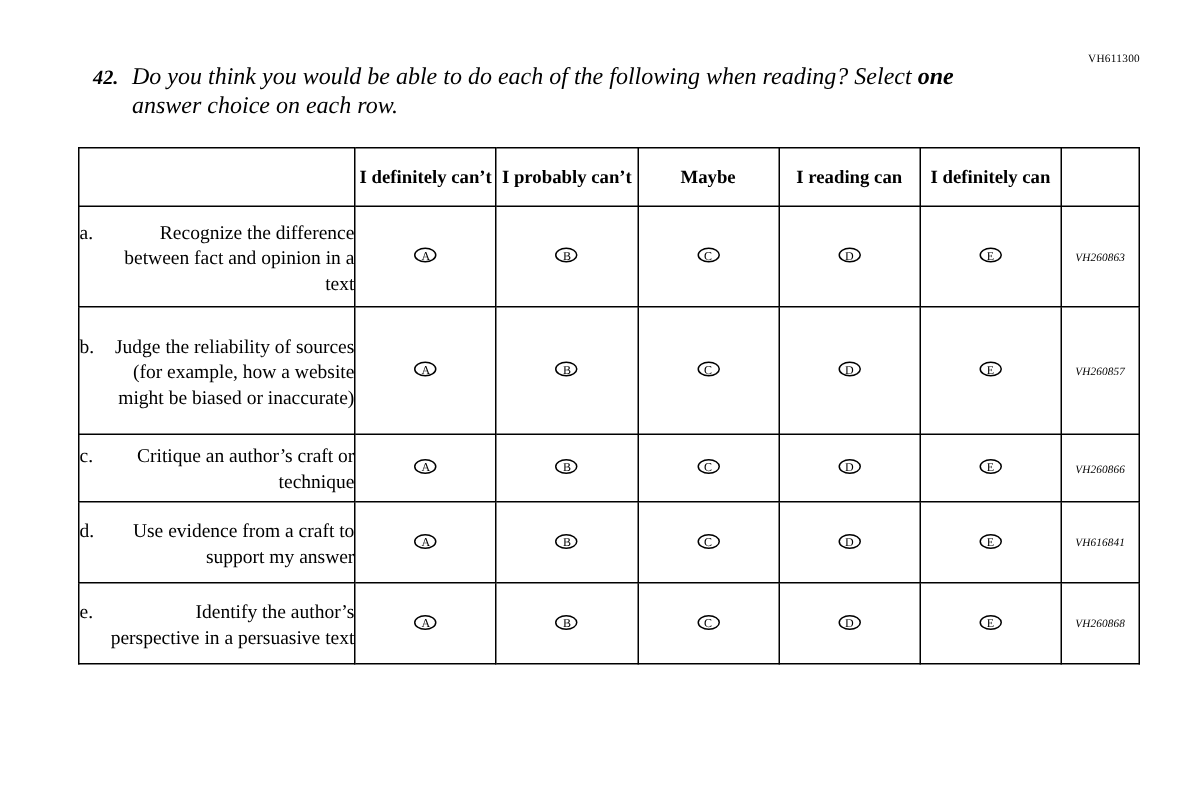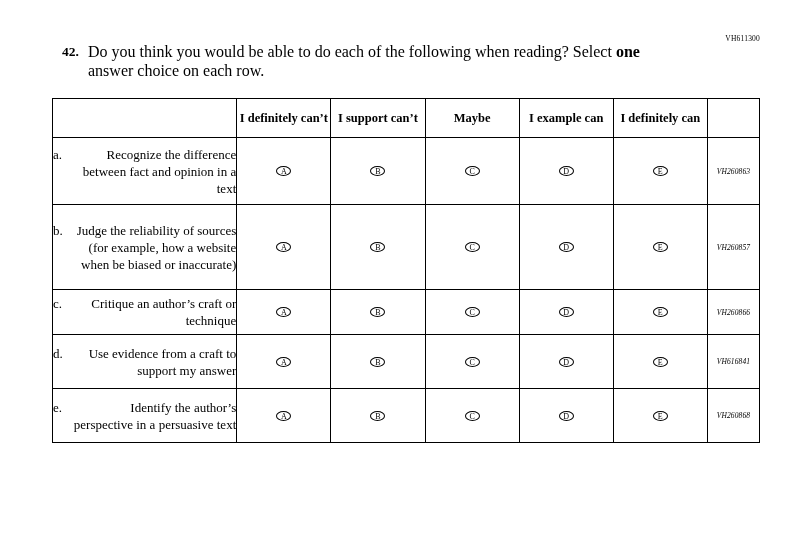--- a/index.html
+++ b/index.html
@@ -31,20 +31,21 @@
     letter-spacing: 0.2px;
     color: #000;
   }
   .question-block {
     position: absolute;
     left: 62px;
     top: 42px;
     width: 620px;
     display: flex;
     align-items: flex-start;
+    font-style: italic;
   }
   .q-number {
     font-weight: bold;
     font-size: 13.5px;
     line-height: 19px;
     width: 26px;
     flex: 0 0 26px;
   }
   .q-text {
     font-size: 16px;
@@ -157,23 +158,23 @@
       <col class="c-opt">
       <col class="c-opt">
       <col class="c-opt">
       <col class="c-opt">
       <col class="c-code">
     </colgroup>
     <thead>
       <tr>
         <th class="blank-left"></th>
         <th>I definitely can’t</th>
-        <th>I support can’t</th>
+        <th>I probably can’t</th>
         <th>Maybe</th>
-        <th>I example can</th>
+        <th>I reading can</th>
         <th>I definitely can</th>
         <th class="blank-right"></th>
       </tr>
     </thead>
     <tbody>
       <tr class="row-a">
         <td class="stem-cell">
           <div class="stem-inner">
             <div class="stem-letter">a.</div>
             <div class="stem-text">Recognize the difference between fact and opinion in a text</div>
@@ -184,21 +185,21 @@
         <td class="opt-cell"><span class="bubble"><span>C</span></span></td>
         <td class="opt-cell"><span class="bubble"><span>D</span></span></td>
         <td class="opt-cell"><span class="bubble"><span>E</span></span></td>
         <td class="code-cell">VH260863</td>
       </tr>
 
       <tr class="row-b">
         <td class="stem-cell">
           <div class="stem-inner">
             <div class="stem-letter">b.</div>
-            <div class="stem-text">Judge the reliability of sources (for example, how a website when be biased or inaccurate)</div>
+            <div class="stem-text">Judge the reliability of sources (for example, how a website might be biased or inaccurate)</div>
           </div>
         </td>
         <td class="opt-cell"><span class="bubble"><span>A</span></span></td>
         <td class="opt-cell"><span class="bubble"><span>B</span></span></td>
         <td class="opt-cell"><span class="bubble"><span>C</span></span></td>
         <td class="opt-cell"><span class="bubble"><span>D</span></span></td>
         <td class="opt-cell"><span class="bubble"><span>E</span></span></td>
         <td class="code-cell">VH260857</td>
       </tr>
 

